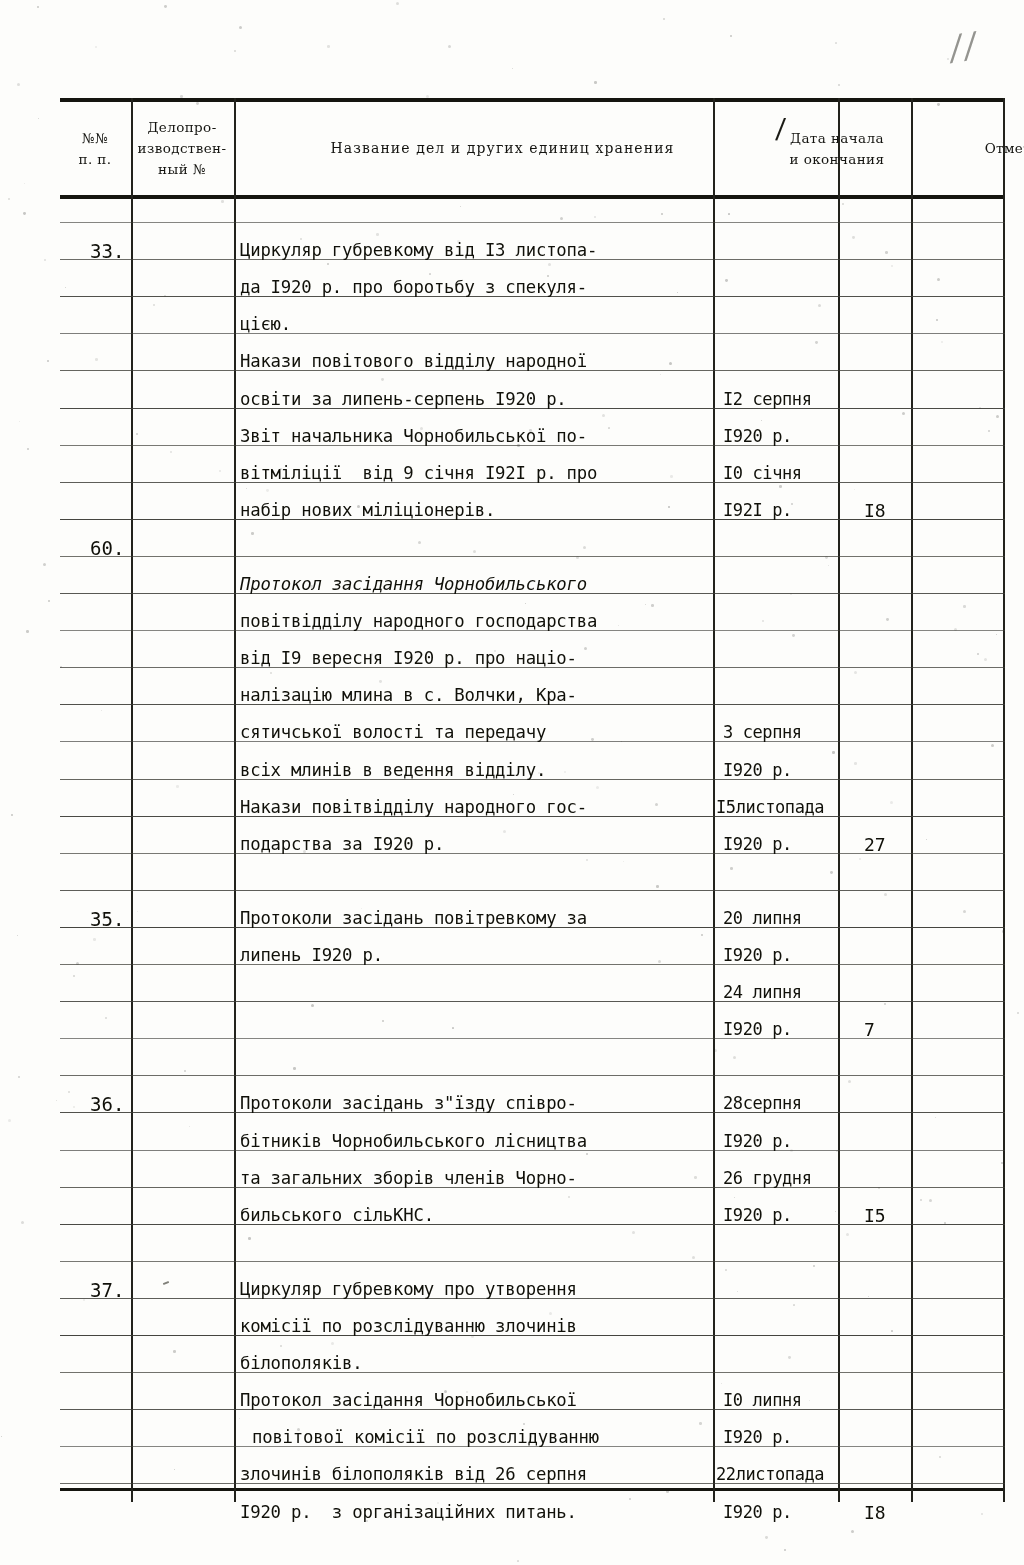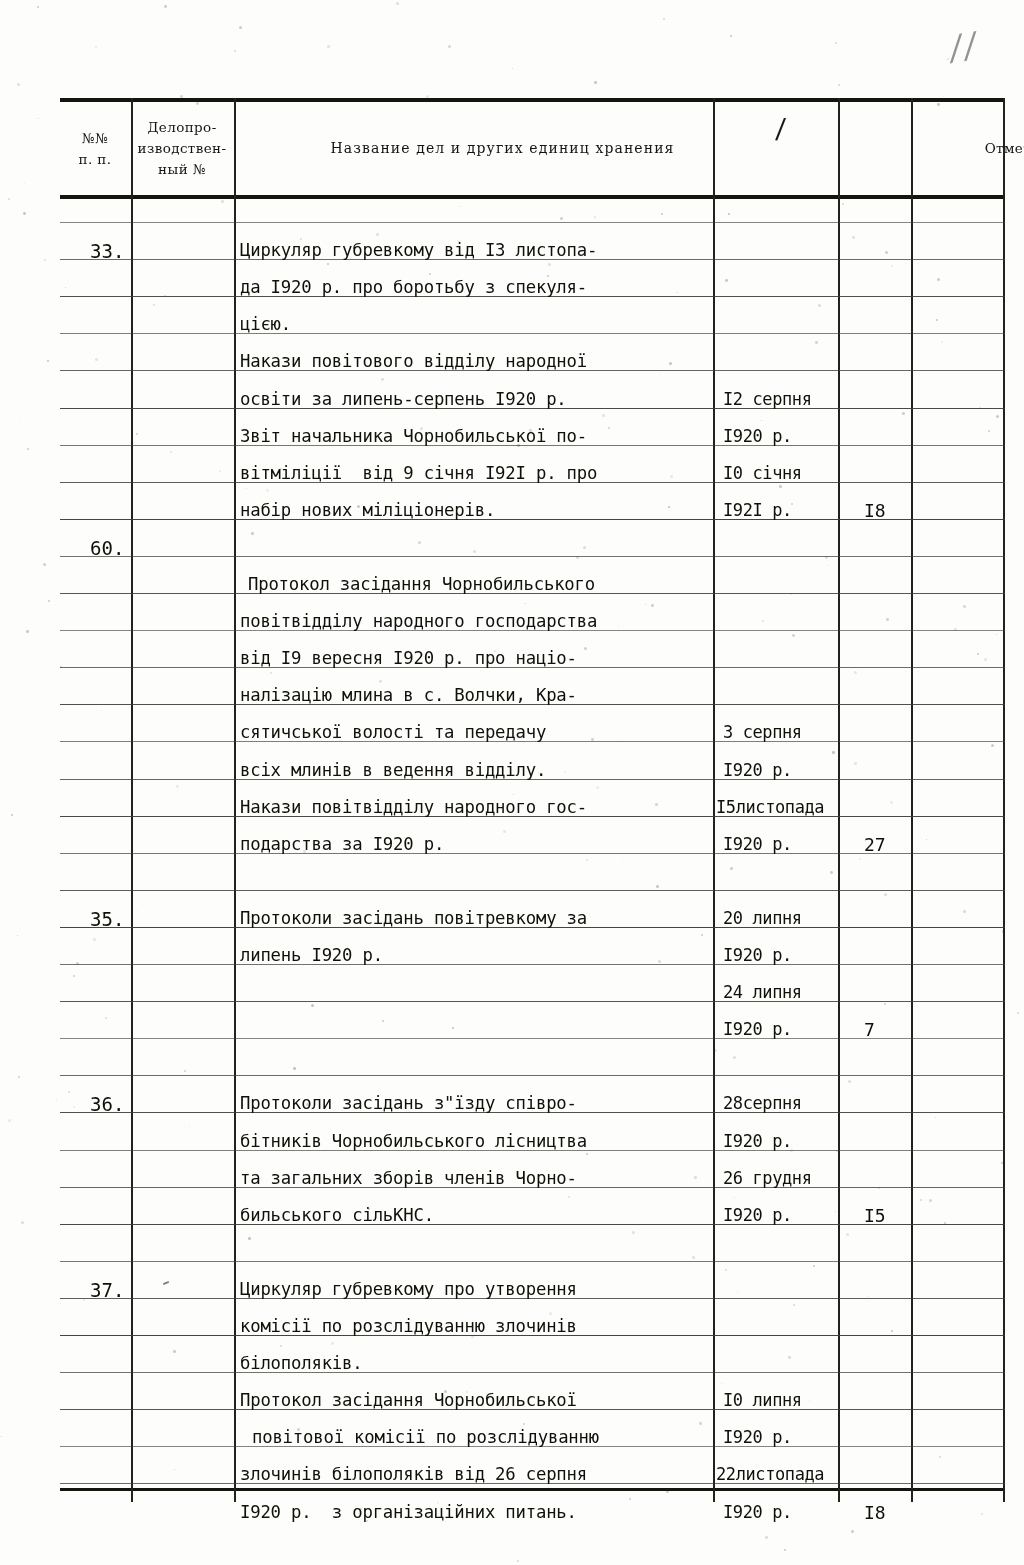--- a/index.html
+++ b/index.html
@@ -394,20 +394,24 @@
     </div>
     <div class="head-cell wide" style="left:175px;width:535px;">
       <span>Название дел и других  единиц  хранения</span>
     </div>
     <div class="head-cell" style="left:72px;width:100px;">
       <span>Делопро-</span>
       <span>изводствен-</span>
       <span>ный №</span>
     </div>
     <div class="head-slash">/</div>
+    <div class="head-cell" style="left:716px;width:122px;">
+      <span>Дата начала</span>
+      <span>и  окончания</span>
+    </div>
     <div class="head-cell" style="left:912px;width:90px;">
       <span>Отметки</span>
     </div>
 
   <div class="vrule" style="left: 71px; top: 0px; height: 1404px;"></div>
       <div class="vrule" style="left: 174px; top: 0px; height: 1404px;"></div>
       <div class="vrule" style="left: 653px; top: 0px; height: 1404px;"></div>
       <div class="vrule" style="left: 778px; top: 0px; height: 1404px;"></div>
       <div class="vrule" style="left: 851px; top: 0px; height: 1404px;"></div>
       <div class="vrule" style="left: 943px; top: 0px; height: 1404px;"></div>
@@ -454,21 +458,21 @@
       <div class="cell-text " style="left: 180px; top: 292.5px;">освіти за липень-серпень I920 р.</div>
       <div class="cell-text " style="left: 180px; top: 329.6px;">Звіт начальника Чорнобильської по-</div>
       <div class="cell-text " style="left: 180px; top: 366.7px;">вітміліції  від 9 січня I92I р. про</div>
       <div class="cell-text " style="left: 180px; top: 403.8px;">набір нових міліціонерів.</div>
       <div class="cell-text date" style="left: 663px; top: 292.5px;">I2 серпня</div>
       <div class="cell-text date" style="left: 663px; top: 329.6px;">I920 р.</div>
       <div class="cell-text date" style="left: 663px; top: 366.7px;">I0 січня</div>
       <div class="cell-text date" style="left: 663px; top: 403.8px;">I92I р.</div>
       <div class="cell-text count" style="left: 804px; top: 403.8px;">I8</div>
       <div class="cell-text num" style="left: 30px; top: 440.9px;">60.</div>
-      <div class="cell-text " style="left: 188px; top: 478px;">Протокол засідання Чорнобильського</div>
+      <div class="cell-text " style="left: 180px; top: 478px; font-style: italic;">Протокол засідання Чорнобильського</div>
       <div class="cell-text " style="left: 180px; top: 515.1px;">повітвідділу народного господарства</div>
       <div class="cell-text " style="left: 180px; top: 552.2px;">від I9 вересня I920 р. про націо-</div>
       <div class="cell-text " style="left: 180px; top: 589.3px;">налізацію млина в с. Волчки, Кра-</div>
       <div class="cell-text " style="left: 180px; top: 626.4px;">сятичської волості та передачу</div>
       <div class="cell-text " style="left: 180px; top: 663.5px;">всіх млинів в ведення відділу.</div>
       <div class="cell-text " style="left: 180px; top: 700.6px;">Накази повітвідділу народного гос-</div>
       <div class="cell-text " style="left: 180px; top: 737.7px;">подарства за I920 р.</div>
       <div class="cell-text date" style="left: 663px; top: 626.4px;">3 серпня</div>
       <div class="cell-text date" style="left: 663px; top: 663.5px;">I920 р.</div>
       <div class="cell-text date" style="left: 656px; top: 700.6px;">I5листопада</div>

